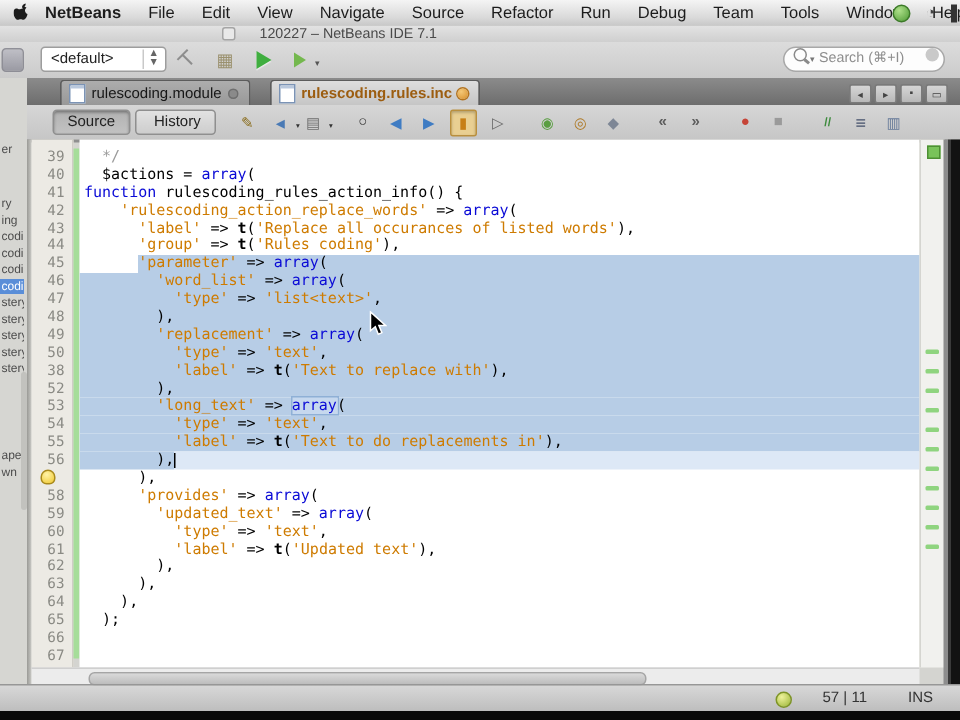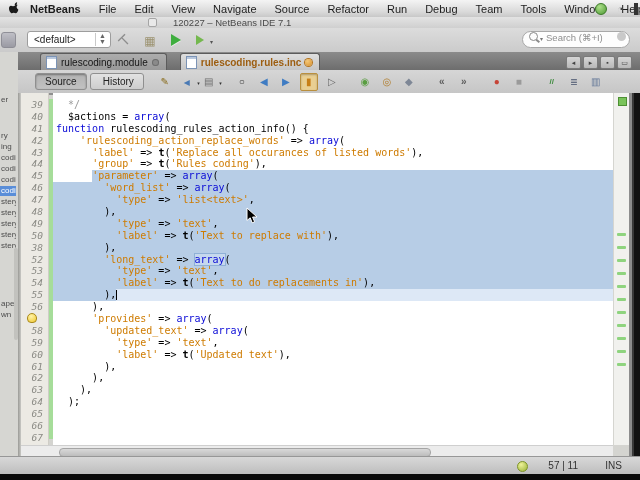--- a/index.html
+++ b/index.html
@@ -93,21 +93,21 @@
   .i-uncomment::before{content:"≡";color:#45516b;font-size:12px;}
   .i-insert-code::before{content:"▥";color:#667a99;}
   
   #leftstrip{position:absolute;left:0;top:52px;width:18px;height:404px;background:#d6d6d2;overflow:hidden;}
   .nav-item{position:absolute;left:0;width:15px;font-size:8px;color:#4c4c4c;white-space:nowrap;overflow:hidden;height:10px;line-height:10px;padding-left:1px;}
   .nav-item.selected{background:#5a8ed8;color:#fff;}
   #nav-scroll{position:absolute;right:0;top:196px;width:4px;height:92px;background:#c2c2be;border-radius:2px;}
   #left-divider{position:absolute;left:18px;top:93px;width:3px;height:363px;
     background:linear-gradient(to right,#9a9a96,#c9c9c5);}
   
-  #gutter{position:absolute;left:21px;top:93px;width:27px;height:352px;background:#eceae4;border-right:1px solid #cfcdc6;font-style:italic;}
+  #gutter{position:absolute;left:21px;top:93px;width:27px;height:352px;background:#eceae4;border-right:1px solid #cfcdc6;}
   .gut-row{height:11.9px;line-height:11.9px;text-align:right;padding-right:5px;
     font-family:"DejaVu Sans Mono",monospace;font-size:9.5px;color:#8a8a84;}
   .bulb{display:inline-block;width:8px;height:8px;border-radius:50% 50% 40% 40%;margin-right:6px;
     background:radial-gradient(circle at 40% 30%,#fff3a8,#f0c830);border:1px solid #a98a1d;}
   #vcs-stripe{position:absolute;left:49px;top:99px;width:4px;height:340px;background:#a6dd9a;}
   #codepane{position:absolute;left:53px;top:93px;width:560px;height:352px;background:#fff;
     font-family:"DejaVu Sans Mono",monospace;font-size:10px;overflow:hidden;}
   #codelines{position:absolute;left:0;top:6px;width:100%;}
   .cl{position:relative;height:11.9px;line-height:11.9px;white-space:pre;}
   .cl .txt{position:relative;z-index:2;padding-left:3px;}
@@ -312,20 +312,21 @@
         <div class="cl"><span class="txt"><span class="tk-c">  */</span></span></div>
         <div class="cl"><span class="txt"><span class="tk-p">  $actions = </span><span class="tk-k">array</span><span class="tk-p">(</span></span></div>
         <div class="cl"><span class="txt"><span class="tk-k">function</span><span class="tk-p"> rulescoding_rules_action_info() {</span></span></div>
         <div class="cl"><span class="txt"><span class="tk-p">    </span><span class="tk-s">'rulescoding_action_replace_words'</span><span class="tk-p"> =&gt; </span><span class="tk-k">array</span><span class="tk-p">(</span></span></div>
         <div class="cl"><span class="txt"><span class="tk-p">      </span><span class="tk-s">'label'</span><span class="tk-p"> =&gt; </span><span class="tk-f">t</span><span class="tk-p">(</span><span class="tk-s">'Replace all occurances of listed words'</span><span class="tk-p">),</span></span></div>
         <div class="cl"><span class="txt"><span class="tk-p">      </span><span class="tk-s">'group'</span><span class="tk-p"> =&gt; </span><span class="tk-f">t</span><span class="tk-p">(</span><span class="tk-s">'Rules coding'</span><span class="tk-p">),</span></span></div>
         <div class="cl"><div class="ov ov-sel" style="left: calc(6ch + 3px); right: 0px;"></div><span class="txt"><span class="tk-p">      </span><span class="tk-s">'parameter'</span><span class="tk-p"> =&gt; </span><span class="tk-k">array</span><span class="tk-p">(</span></span></div>
         <div class="cl"><div class="ov ov-sel" style="left: 0px; right: 0px;"></div><span class="txt"><span class="tk-p">        </span><span class="tk-s">'word_list'</span><span class="tk-p"> =&gt; </span><span class="tk-k">array</span><span class="tk-p">(</span></span></div>
         <div class="cl"><div class="ov ov-sel" style="left: 0px; right: 0px;"></div><span class="txt"><span class="tk-p">          </span><span class="tk-s">'type'</span><span class="tk-p"> =&gt; </span><span class="tk-s">'list&lt;text&gt;'</span><span class="tk-p">,</span></span></div>
         <div class="cl"><div class="ov ov-sel" style="left: 0px; right: 0px;"></div><span class="txt"><span class="tk-p">        ),</span></span></div>
+        <div class="cl"><div class="ov ov-sel" style="left: 0px; right: 0px;"></div><span class="txt"><span class="tk-p">        </span><span class="tk-s">'replacement'</span><span class="tk-p"> =&gt; </span><span class="tk-k">array</span><span class="tk-p">(</span></span></div>
         <div class="cl"><div class="ov ov-sel" style="left: 0px; right: 0px;"></div><span class="txt"><span class="tk-p">          </span><span class="tk-s">'type'</span><span class="tk-p"> =&gt; </span><span class="tk-s">'text'</span><span class="tk-p">,</span></span></div>
         <div class="cl"><div class="ov ov-sel" style="left: 0px; right: 0px;"></div><span class="txt"><span class="tk-p">          </span><span class="tk-s">'label'</span><span class="tk-p"> =&gt; </span><span class="tk-f">t</span><span class="tk-p">(</span><span class="tk-s">'Text to replace with'</span><span class="tk-p">),</span></span></div>
         <div class="cl"><div class="ov ov-sel" style="left: 0px; right: 0px;"></div><span class="txt"><span class="tk-p">        ),</span></span></div>
         <div class="cl"><div class="ov ov-sel" style="left: 0px; right: 0px;"></div><span class="txt"><span class="tk-p">        </span><span class="tk-s">'long_text'</span><span class="tk-p"> =&gt; </span><span class="tk-ko">array</span><span class="tk-p">(</span></span></div>
         <div class="cl"><div class="ov ov-sel" style="left: 0px; right: 0px;"></div><span class="txt"><span class="tk-p">          </span><span class="tk-s">'type'</span><span class="tk-p"> =&gt; </span><span class="tk-s">'text'</span><span class="tk-p">,</span></span></div>
         <div class="cl"><div class="ov ov-sel" style="left: 0px; right: 0px;"></div><span class="txt"><span class="tk-p">          </span><span class="tk-s">'label'</span><span class="tk-p"> =&gt; </span><span class="tk-f">t</span><span class="tk-p">(</span><span class="tk-s">'Text to do replacements in'</span><span class="tk-p">),</span></span></div>
         <div class="cl"><div class="ov ov-sel" style="left: 0px; width: calc(10ch + 3px);"></div><div class="ov ov-line" style="left: calc(10ch + 3px); right: 0px;"></div><div class="caret-bar" style="left: calc(10ch + 3px);"></div><span class="txt"><span class="tk-p">        ),</span></span></div>
         <div class="cl"><span class="txt"><span class="tk-p">      ),</span></span></div>
         <div class="cl"><span class="txt"><span class="tk-p">      </span><span class="tk-s">'provides'</span><span class="tk-p"> =&gt; </span><span class="tk-k">array</span><span class="tk-p">(</span></span></div>
         <div class="cl"><span class="txt"><span class="tk-p">        </span><span class="tk-s">'updated_text'</span><span class="tk-p"> =&gt; </span><span class="tk-k">array</span><span class="tk-p">(</span></span></div>

